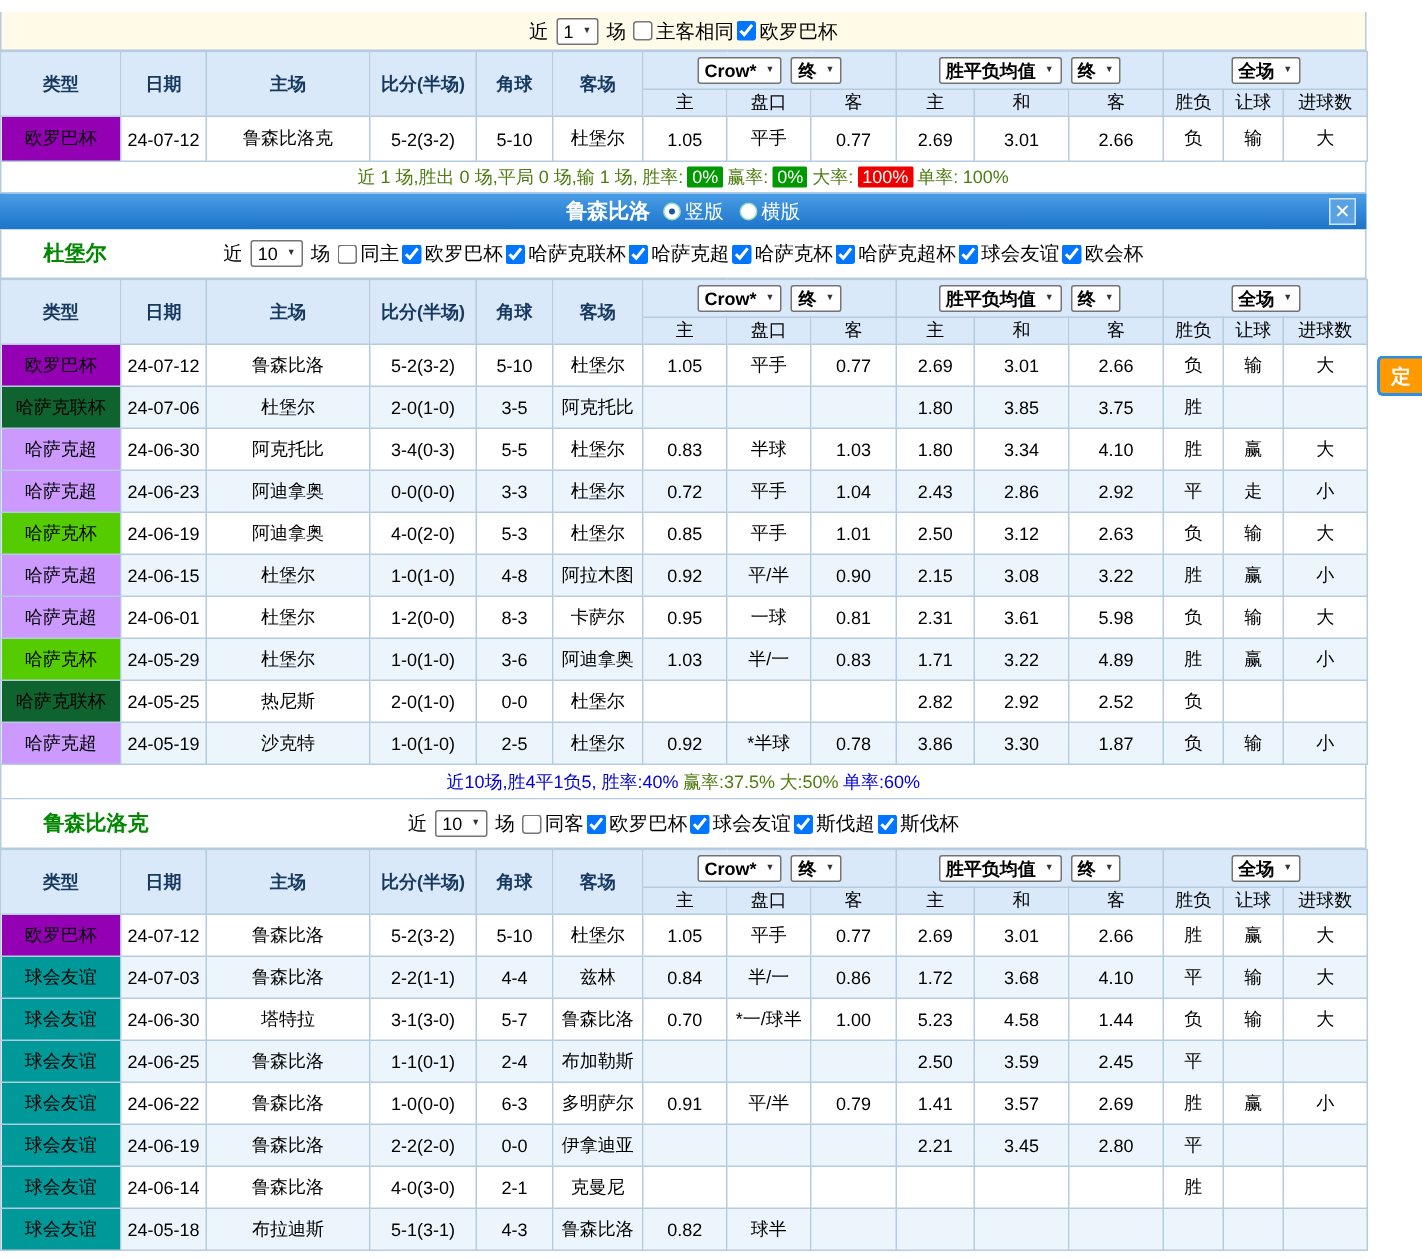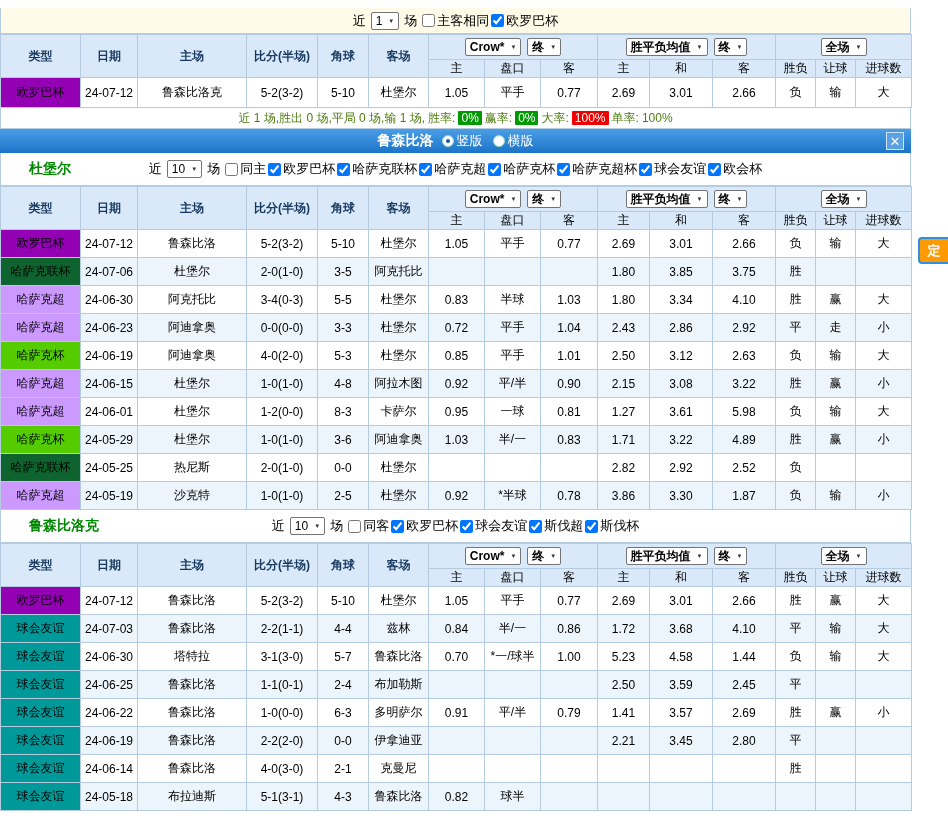--- a/index.html
+++ b/index.html
@@ -415,21 +415,21 @@
           <tr>
             <td class="type kzsuper">哈萨克超</td>
             <td>24-06-01</td>
             <td class="focus">杜堡尔</td>
             <td class="tx-red">1-2(0-0)</td>
             <td>8-3</td>
             <td>卡萨尔</td>
             <td>0.95</td>
             <td class="tx-blue">一球</td>
             <td>0.81</td>
-            <td>1.27</td>
+            <td>2.31</td>
             <td class="tx-blue">3.61</td>
             <td>5.98</td>
             <td class="tx-green">负</td>
             <td class="tx-green">输</td>
             <td class="tx-red">大</td>
           </tr>
           <tr>
             <td class="type kzcup">哈萨克杯</td>
             <td>24-05-29</td>
             <td class="focus">杜堡尔</td>
@@ -476,20 +476,26 @@
             <td>3.86</td>
             <td class="tx-blue">3.30</td>
             <td>1.87</td>
             <td class="tx-green">负</td>
             <td class="tx-green">输</td>
             <td class="tx-green">小</td>
           </tr>
         </tbody>
       </table>
 
+    <div class="summary tall">
+        <span class="tx-blue">近10场,胜4平1负5, 胜率:40%</span>
+        <span class="tx-red">赢率:37.5%</span>
+        <span class="tx-red">大:50%</span>
+        <span class="tx-blue">单率:60%</span>
+      </div>
 
     <div class="filters team">
       <span class="team-title">鲁森比洛克</span>
       <span>近</span>
       <span class="sel">
           <span>10</span>
           <span class="caret">▼</span>
         </span>
       <span>场</span>
       <span class="cbg">

